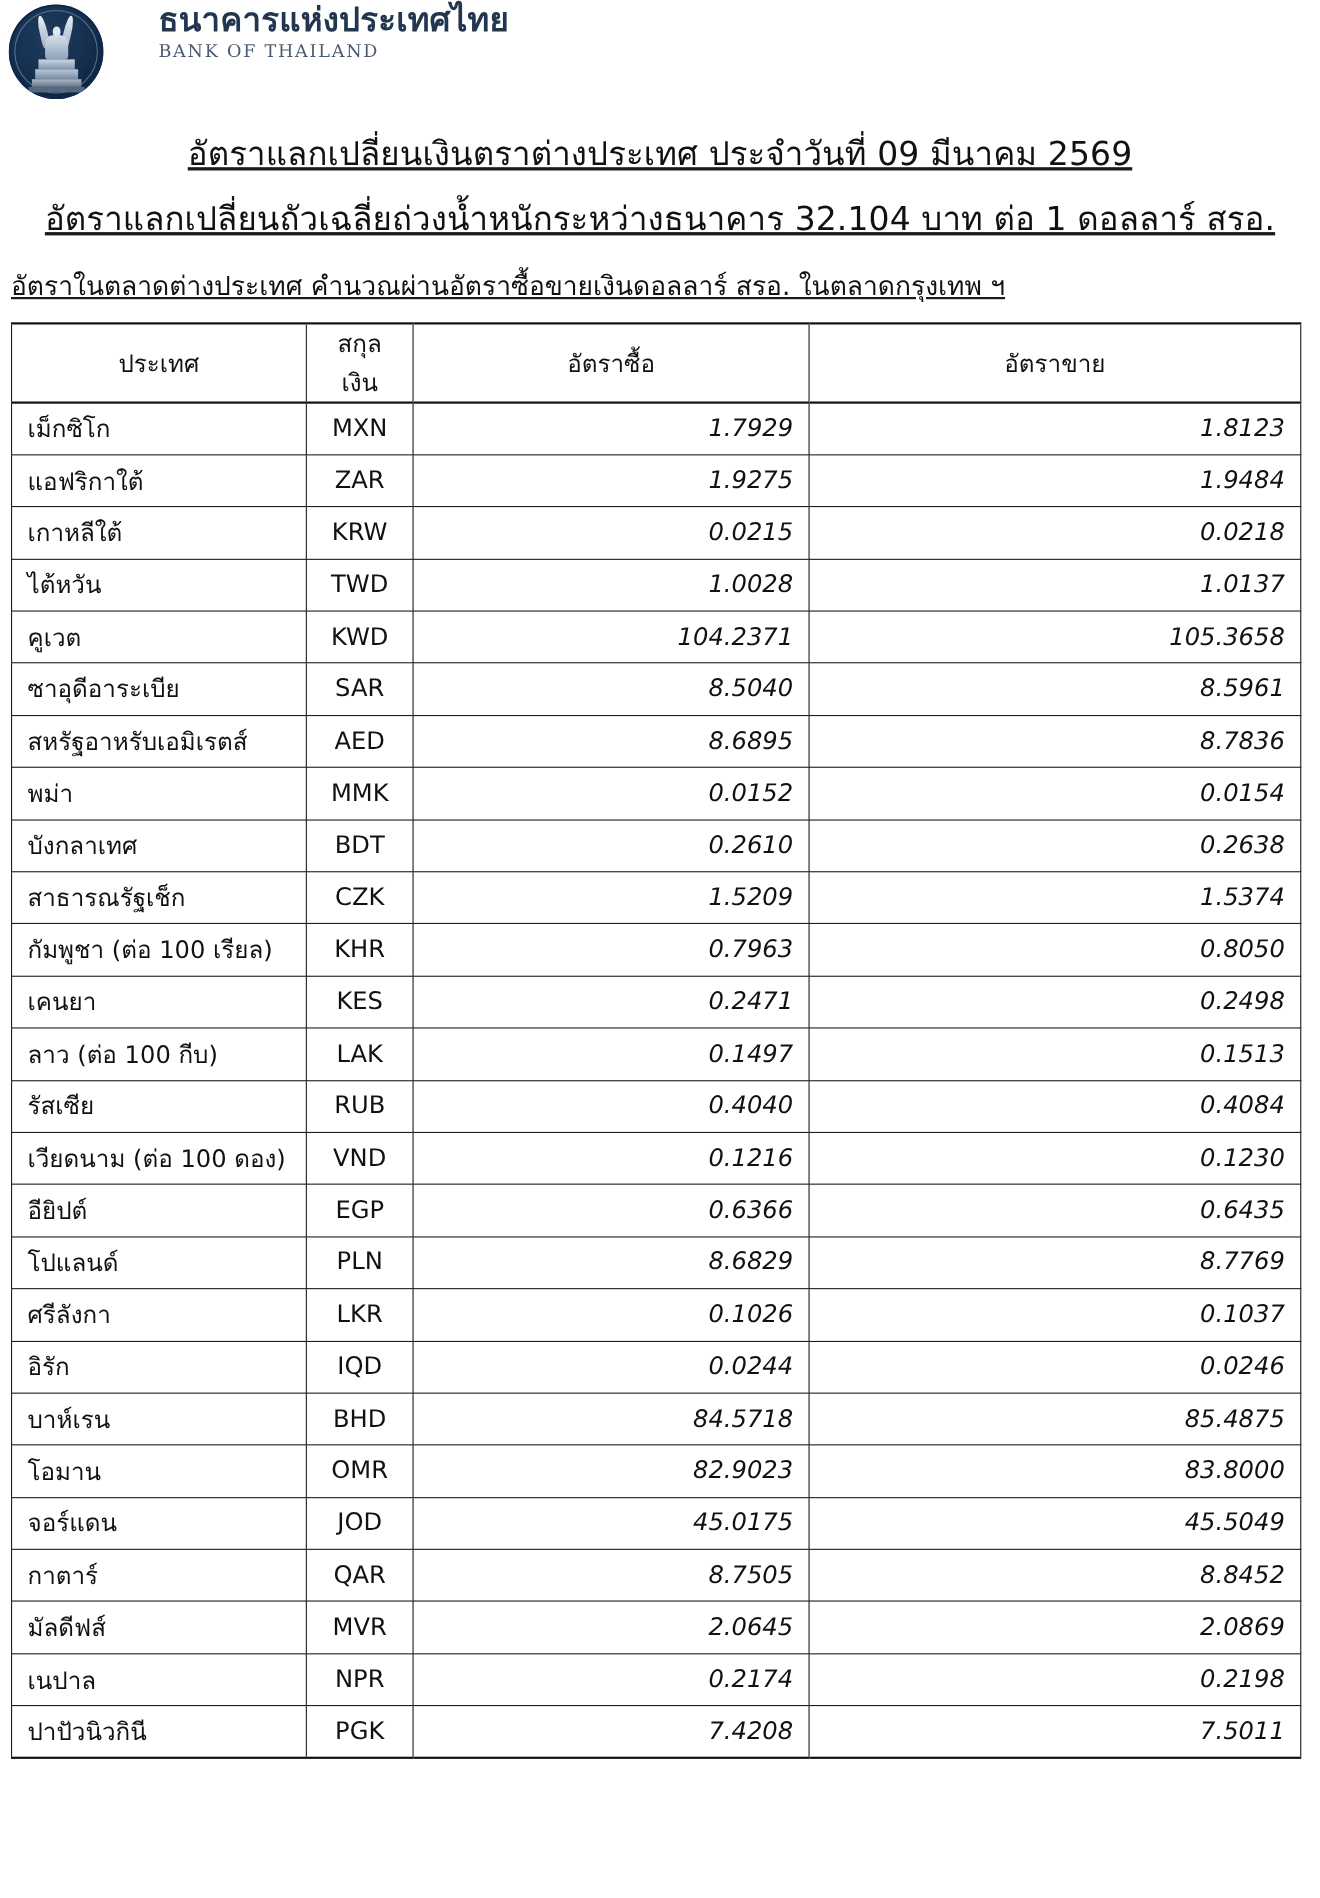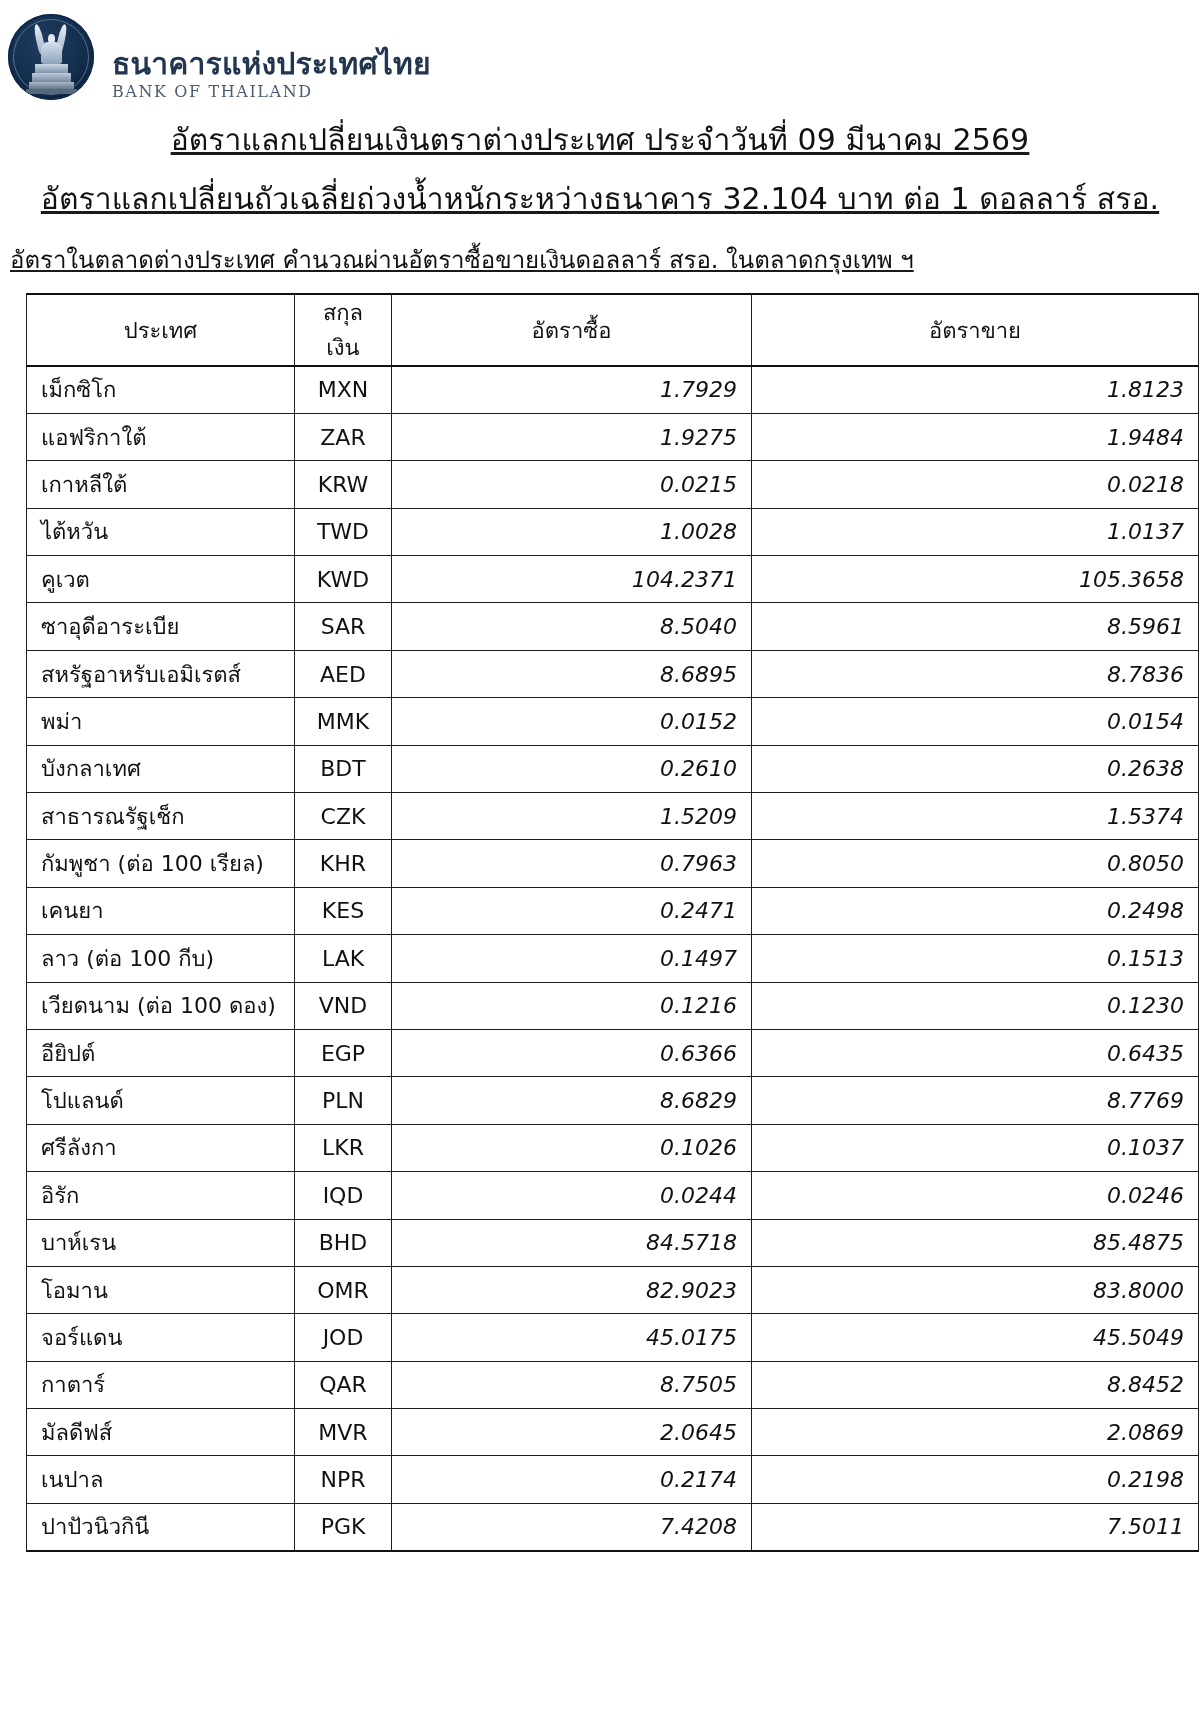--- a/index.html
+++ b/index.html
@@ -13,23 +13,24 @@
     width: 1200px;
     height: 1725px;
     font-family: "DejaVu Sans", "Liberation Sans", sans-serif;
     color: #1a1a1a;
     overflow: hidden;
   }
 
   
   .masthead {
     display: flex;
-    align-items: flex-end;
+    align-items: flex-start;
     padding: 4px 0 0 8px;
     height: 100px;
+    gap: 32px;
   }
   .logo-seal {
     width: 86px;
     height: 86px;
     flex: 0 0 86px;
     border-radius: 50%;
     background: radial-gradient(circle at 42% 34%, #1f3b5e 0%, #15304f 48%, #0e2340 78%, #0b1c33 100%);
     position: relative;
     overflow: hidden;
     box-shadow: inset 0 0 0 2px #10284a;
@@ -116,21 +117,21 @@
   .title-line.first { margin-bottom: 12px; }
   .subtitle {
     margin-top: 18px;
     padding-left: 10px;
     font-size: 24px;
     color: #111;
     white-space: nowrap;
   }
 
   
-  .rates-wrap { padding: 14px 18px 0 26px; }
+  .rates-wrap { padding: 14px 18px 0 10px; }
   table.rates {
     border-collapse: collapse;
     width: 1172px;
     table-layout: fixed;
   }
   table.rates col.c-country  { width: 268px; }
   table.rates col.c-currency { width: 97px; }
   table.rates col.c-buy      { width: 360px; }
   table.rates col.c-sell     { width: 447px; }
 
@@ -271,20 +272,26 @@
           <td class="rate">0.2471</td>
           <td class="rate">0.2498</td>
         </tr>
         <tr>
           <td class="country">ลาว (ต่อ 100 กีบ)</td>
           <td class="currency">LAK</td>
           <td class="rate">0.1497</td>
           <td class="rate">0.1513</td>
         </tr>
         <tr>
+          <td class="country">รัสเซีย</td>
+          <td class="currency">RUB</td>
+          <td class="rate">0.4040</td>
+          <td class="rate">0.4084</td>
+        </tr>
+        <tr>
           <td class="country">เวียดนาม (ต่อ 100 ดอง)</td>
           <td class="currency">VND</td>
           <td class="rate">0.1216</td>
           <td class="rate">0.1230</td>
         </tr>
         <tr>
           <td class="country">อียิปต์</td>
           <td class="currency">EGP</td>
           <td class="rate">0.6366</td>
           <td class="rate">0.6435</td>

